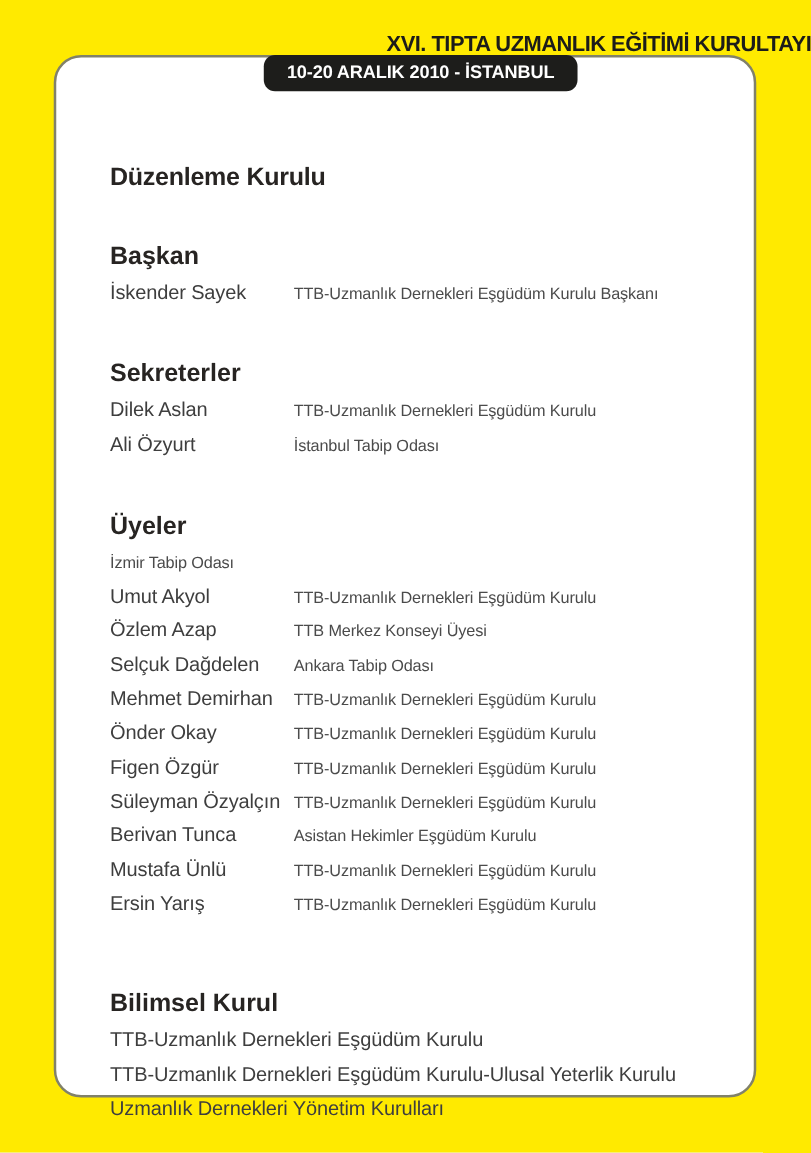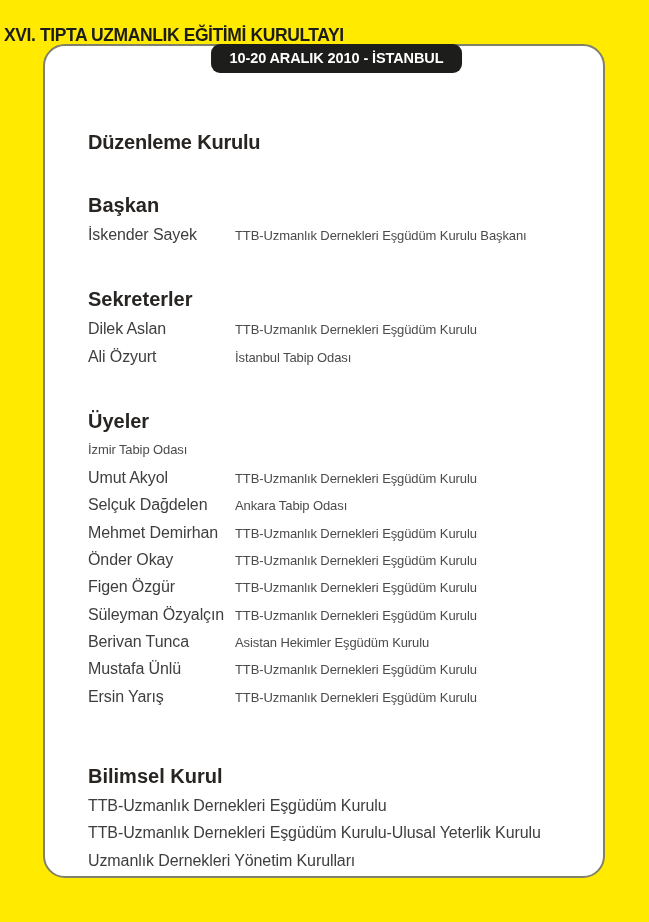--- a/index.html
+++ b/index.html
@@ -18,21 +18,21 @@
     width:649px;
     height:922px;
     background:var(--yellow);
     overflow:hidden;
   }
   .kongre-title{
     position:absolute;
     top:25px;
     left:4px;
     right:0;
-    text-align:left;
+    text-align:right;
     font-size:17.5px;
     font-weight:bold;
     letter-spacing:-0.4px;
     color:var(--ink);
     z-index:3;
     white-space:nowrap;
   }
   .content-box{
     position:absolute;
     left:43px;
@@ -156,20 +156,24 @@
     <div class="section-title">Üyeler</div>
     <div>
               <div class="member-row">
     <span class="member-affil">İzmir Tabip Odası</span>
   </div>
               <div class="member-row">
     <span class="member-name">Umut Akyol</span>
     <span class="member-affil">TTB-Uzmanlık Dernekleri Eşgüdüm Kurulu</span>
   </div>
               <div class="member-row">
+    <span class="member-name">Özlem Azap</span>
+    <span class="member-affil">TTB Merkez Konseyi Üyesi</span>
+  </div>
+              <div class="member-row">
     <span class="member-name">Selçuk Dağdelen</span>
     <span class="member-affil">Ankara Tabip Odası</span>
   </div>
               <div class="member-row">
     <span class="member-name">Mehmet Demirhan</span>
     <span class="member-affil">TTB-Uzmanlık Dernekleri Eşgüdüm Kurulu</span>
   </div>
               <div class="member-row">
     <span class="member-name">Önder Okay</span>
     <span class="member-affil">TTB-Uzmanlık Dernekleri Eşgüdüm Kurulu</span>

